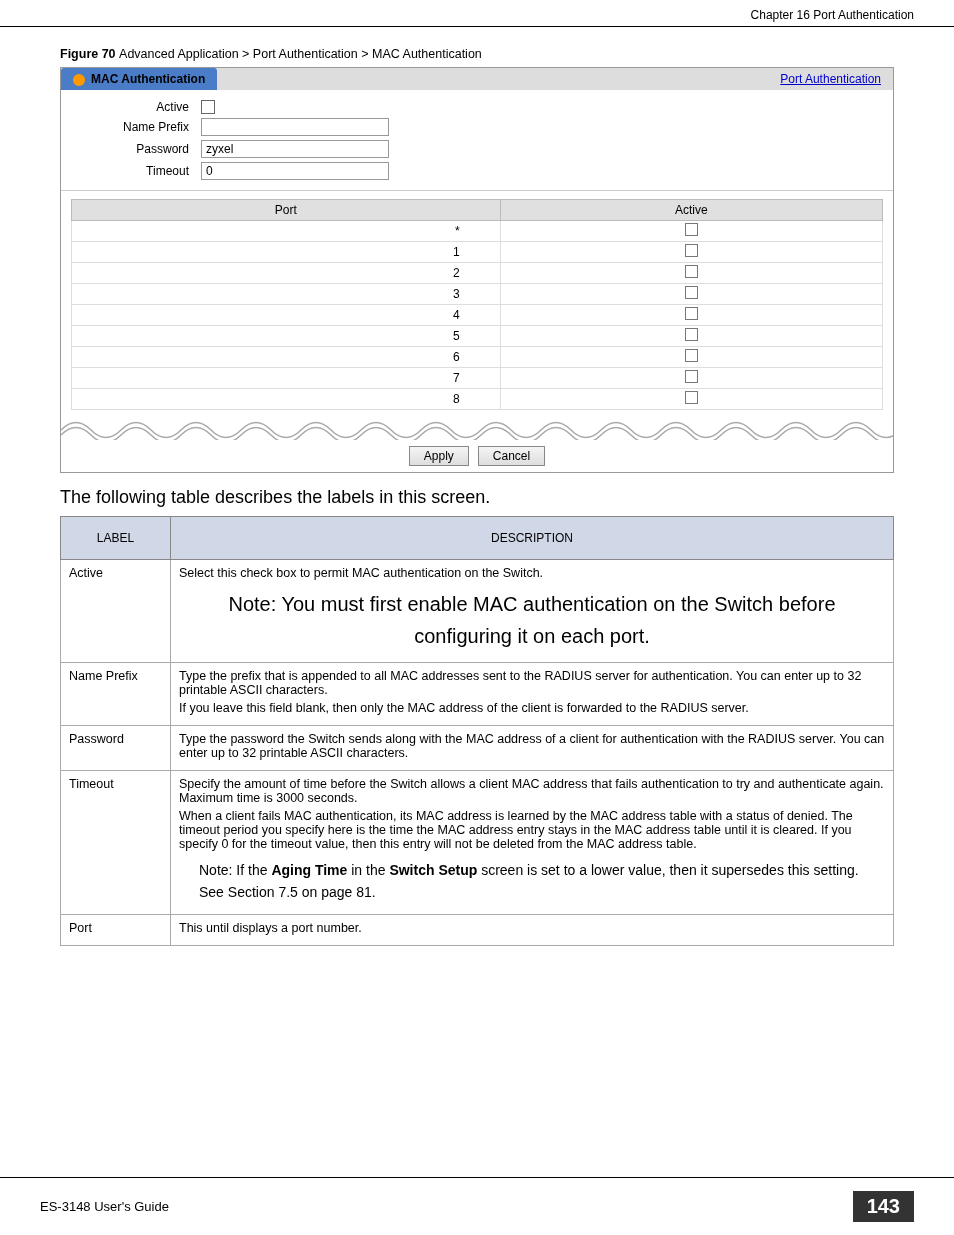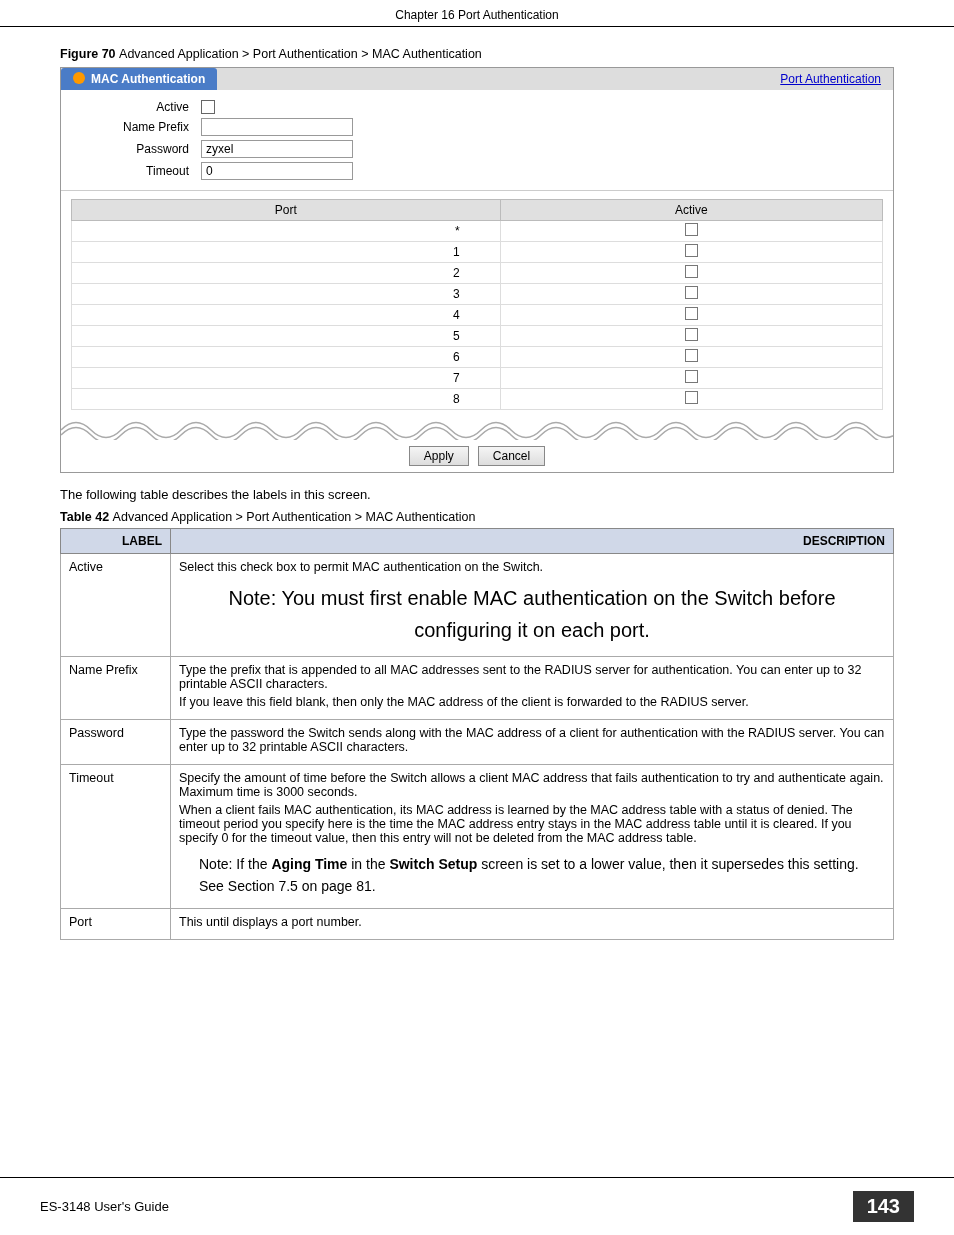--- a/index.html
+++ b/index.html
@@ -9,21 +9,21 @@
       background: #fff;
       color: #000;
       width: 954px;
       min-height: 1235px;
       position: relative;
     }
 
     
     .page-header {
       border-bottom: 1px solid #000;
-      text-align: center;
+      text-align: right;
       padding: 8px 40px 4px 40px;
       font-size: 12px;
     }
 
     
     .content {
       padding: 20px 60px 40px 60px;
     }
 
     
@@ -40,27 +40,27 @@
       background: #fff;
     }
 
     
     .nav-bar {
       display: flex;
       background: #ddd;
     }
     .nav-tab-active {
       background: #4a7cc7;
-      color: #ffffff;
+      color: #000000;
       padding: 4px 12px;
       font-size: 12px;
       font-weight: bold;
       border-radius: 3px 3px 0 0;
       display: flex;
-      align-items: flex-start;
+      align-items: flex-end;
       gap: 6px;
     }
     .nav-tab-active .orange-dot {
       width: 12px; height: 12px;
       background: #f90;
       border-radius: 50%;
       display: inline-block;
     }
     .nav-tab-link {
       color: #00c;
@@ -85,21 +85,21 @@
     .form-label {
       width: 120px;
       text-align: right;
       padding-right: 12px;
       font-size: 12px;
     }
     .form-input {
       border: 1px solid #999;
       padding: 1px 4px;
       font-size: 12px;
-      width: 152px;
+      width: 188px;
     }
     .form-checkbox {
       width: 14px; height: 14px;
       border: 1px solid #666;
       background: #fff;
     }
 
     
     .port-table {
       width: 100%;
@@ -147,42 +147,42 @@
     .btn {
       border: 1px solid #888;
       background: linear-gradient(to bottom, #f5f5f5, #ddd);
       padding: 2px 14px;
       font-size: 12px;
       cursor: pointer;
     }
 
     
     .desc-text {
-      font-size: 13px;
+      font-size: 18px;
       margin-bottom: 8px;
     }
 
     
     .table-caption {
       font-size: 12.5px;
       margin-bottom: 4px;
     }
     .table-caption strong { font-weight: bold; }
 
     .desc-table {
       width: 100%;
       border-collapse: collapse;
       font-size: 12.5px;
     }
     .desc-table th {
       background: #d0d8e8;
       border: 1px solid #888;
-      padding: 5px 8px;
-      text-align: right;
-      font-weight: bold;
+      padding: 14px 8px;
+      text-align: center;
+      font-weight: normal;
       font-size: 12px;
       text-transform: uppercase;
     }
     .desc-table td {
       border: 1px solid #aaa;
       padding: 6px 8px;
       vertical-align: top;
     }
     .desc-table td.label-col {
       width: 110px;
@@ -329,23 +329,20 @@
     </div>
 
     <div class="btn-row">
       <button class="btn">Apply</button>
       <button class="btn">Cancel</button>
     </div>
   </div>
 
   <p class="desc-text">The following table describes the labels in this screen.</p>
 
-  <div class="table-caption">
-    <strong>Table 42</strong>&nbsp;<span>Advanced Application &gt; Port Authentication &gt; MAC Authentication</span>
-  </div>
 
   <table class="desc-table">
     <thead>
       <tr>
         <th>LABEL</th>
         <th>DESCRIPTION</th>
       </tr>
     </thead>
     <tbody id="desc-table-body">
     <tr>

